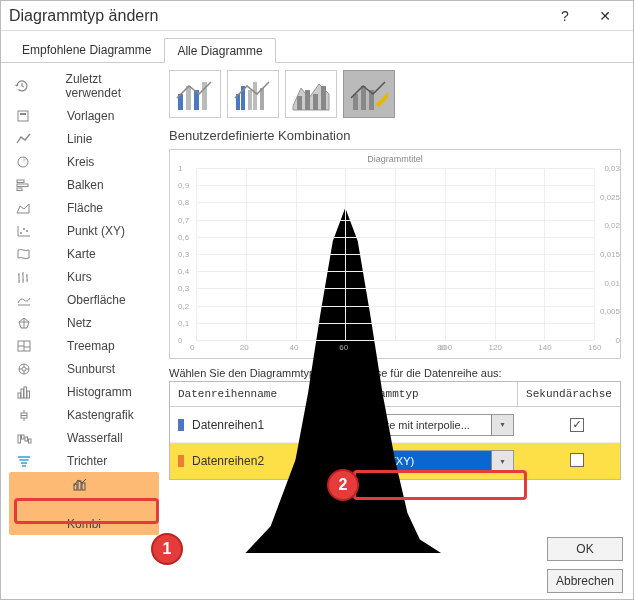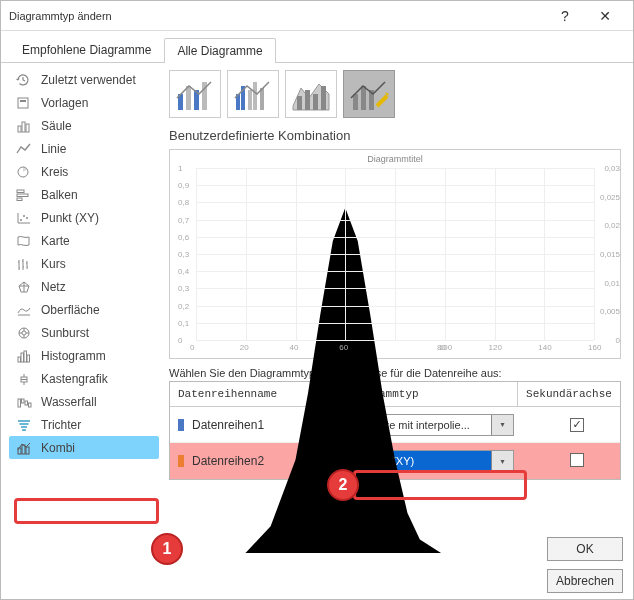--- a/index.html
+++ b/index.html
@@ -17,21 +17,21 @@
     position: relative;
   }
   .titlebar {
     height: 30px;
     display: flex;
     align-items: center;
     padding: 0 8px;
     background: #fff;
     border-bottom: 1px solid #ddd;
   }
-  .titlebar .title { flex: 1; font-size: 11px; }
+  .titlebar .title { flex: 1; font-size: 16px; }
   .titlebar .ctl {
     width: 40px;
     text-align: center;
     font-size: 14px;
     color: #333;
   }
   .tabs {
     display: flex;
     padding: 6px 8px 0 8px;
     border-bottom: 1px solid #ccc;
@@ -63,22 +63,23 @@
   }
   .sidebar-item {
     display: flex;
     align-items: center;
     padding: 4px 6px;
     cursor: pointer;
     font-size: 12px;
     color: #444;
     border-radius: 2px;
     position: relative;
-  }
-  .sidebar-item.selected { background: #7dd3fc; }
+    gap: 26px;
+  }
+  .sidebar-item.selected { background: #fdba74; flex-direction: column; }
   .sidebar-item .s-icon {
     width: 18px;
     height: 15px;
     margin-right: 8px;
     color: #888;
     display: inline-flex;
     align-items: center;
     justify-content: center;
   }
   .sidebar-item .s-icon svg { width: 16px; height: 14px; }
@@ -185,21 +186,21 @@
   }
   .series-header .cell:last-child { border-right:none; }
   .series-row {
     display:flex;
     align-items:center;
     height: 36px;
     border-bottom: 1px solid #eee;
     gap: 8px;
   }
   .series-row:last-child { border-bottom:none; }
-  .series-row.alt { background: #fca5a5; }
+  .series-row.alt { background: #fde047; }
   .col-name { width: 168px; padding:0 8px; display:flex; align-items:center;}
   .col-type { width: 180px; padding:0 8px;}
   .col-axis { flex:1; text-align:center;}
   .swatch {
     width: 6px; height: 12px;
     margin-right: 8px;
   }
   .dd {
     width: 160px;
     height: 22px;
@@ -289,30 +290,20 @@
           <svg viewBox="0 0 16 14">
             <rect x="2" y="2" width="10" height="10" fill="none" stroke="#888"></rect>
             <rect x="4" y="4" width="6" height="2" fill="#888"></rect>
           </svg>
         </span>
       <span>Vorlagen</span>
     </div>
     <div class="sidebar-item">
       <span class="s-icon">
           <svg viewBox="0 0 16 14">
-            <rect x="2" y="7" width="3" height="6" fill="none" stroke="#888"></rect>
-            <rect x="6" y="3" width="3" height="10" fill="none" stroke="#888"></rect>
-            <rect x="10" y="5" width="3" height="8" fill="none" stroke="#888"></rect>
-          </svg>
-        </span>
-      <span>Säule</span>
-    </div>
-    <div class="sidebar-item">
-      <span class="s-icon">
-          <svg viewBox="0 0 16 14">
             <path d="M1 11 L5 5 L9 8 L14 2" fill="none" stroke="#888" stroke-width="1.3"></path>
           </svg>
         </span>
       <span>Linie</span>
     </div>
     <div class="sidebar-item">
       <span class="s-icon">
           <svg viewBox="0 0 16 14">
             <circle cx="7" cy="7" r="5" fill="none" stroke="#888"></circle>
             <path d="M7 7 L7 2 A5 5 0 0 1 11.3 4.5 Z" fill="#888" opacity="0.3"></path>
@@ -322,20 +313,28 @@
     </div>
     <div class="sidebar-item">
       <span class="s-icon">
           <svg viewBox="0 0 16 14">
             <rect x="1" y="2" width="7" height="2.5" fill="none" stroke="#888"></rect>
             <rect x="1" y="6" width="11" height="2.5" fill="none" stroke="#888"></rect>
             <rect x="1" y="10" width="5" height="2.5" fill="none" stroke="#888"></rect>
           </svg>
         </span>
       <span>Balken</span>
+    </div>
+    <div class="sidebar-item">
+      <span class="s-icon">
+          <svg viewBox="0 0 16 14">
+            <path d="M1 12 L4 5 L8 8 L13 3 L13 12 Z" fill="none" stroke="#888"></path>
+          </svg>
+        </span>
+      <span>Fläche</span>
     </div>
     <div class="sidebar-item">
       <span class="s-icon">
           <svg viewBox="0 0 16 14">
             <path d="M2 12 h12 M2 12 v-10" stroke="#888" fill="none"></path>
             <circle cx="5" cy="9" r="1" fill="#888"></circle>
             <circle cx="8" cy="5" r="1" fill="#888"></circle>
             <circle cx="11" cy="7" r="1" fill="#888"></circle>
           </svg>
         </span>
@@ -353,32 +352,41 @@
       <span class="s-icon">
           <svg viewBox="0 0 16 14">
             <path d="M3 3 v10 M3 5 h-1 M3 11 h1 M7 2 v11 M7 4 h-1 M7 10 h1 M11 4 v8 M11 6 h-1 M11 10 h1" stroke="#888" fill="none"></path>
           </svg>
         </span>
       <span>Kurs</span>
     </div>
     <div class="sidebar-item">
       <span class="s-icon">
           <svg viewBox="0 0 16 14">
+            <path d="M2 10 q3 -6 6 -3 q3 3 6 -2 M2 12 h12" fill="none" stroke="#888"></path>
+          </svg>
+        </span>
+      <span>Oberfläche</span>
+    </div>
+    <div class="sidebar-item">
+      <span class="s-icon">
+          <svg viewBox="0 0 16 14">
             <path d="M8 2 L13 6 L11 12 L5 12 L3 6 Z M8 2 v10 M3 6 h10" fill="none" stroke="#888"></path>
           </svg>
         </span>
       <span>Netz</span>
     </div>
     <div class="sidebar-item">
       <span class="s-icon">
           <svg viewBox="0 0 16 14">
-            <path d="M2 10 q3 -6 6 -3 q3 3 6 -2 M2 12 h12" fill="none" stroke="#888"></path>
-          </svg>
-        </span>
-      <span>Oberfläche</span>
+            <rect x="2" y="2" width="12" height="10" fill="none" stroke="#888"></rect>
+            <path d="M8 2 v10 M2 7 h6 M8 8 h6" stroke="#888"></path>
+          </svg>
+        </span>
+      <span>Treemap</span>
     </div>
     <div class="sidebar-item">
       <span class="s-icon">
           <svg viewBox="0 0 16 14">
             <circle cx="8" cy="7" r="2" fill="none" stroke="#888"></circle>
             <circle cx="8" cy="7" r="5" fill="none" stroke="#888"></circle>
             <path d="M8 2 v3 M8 9 v3 M3 7 h3 M10 7 h3" stroke="#888"></path>
           </svg>
         </span>
       <span>Sunburst</span>

